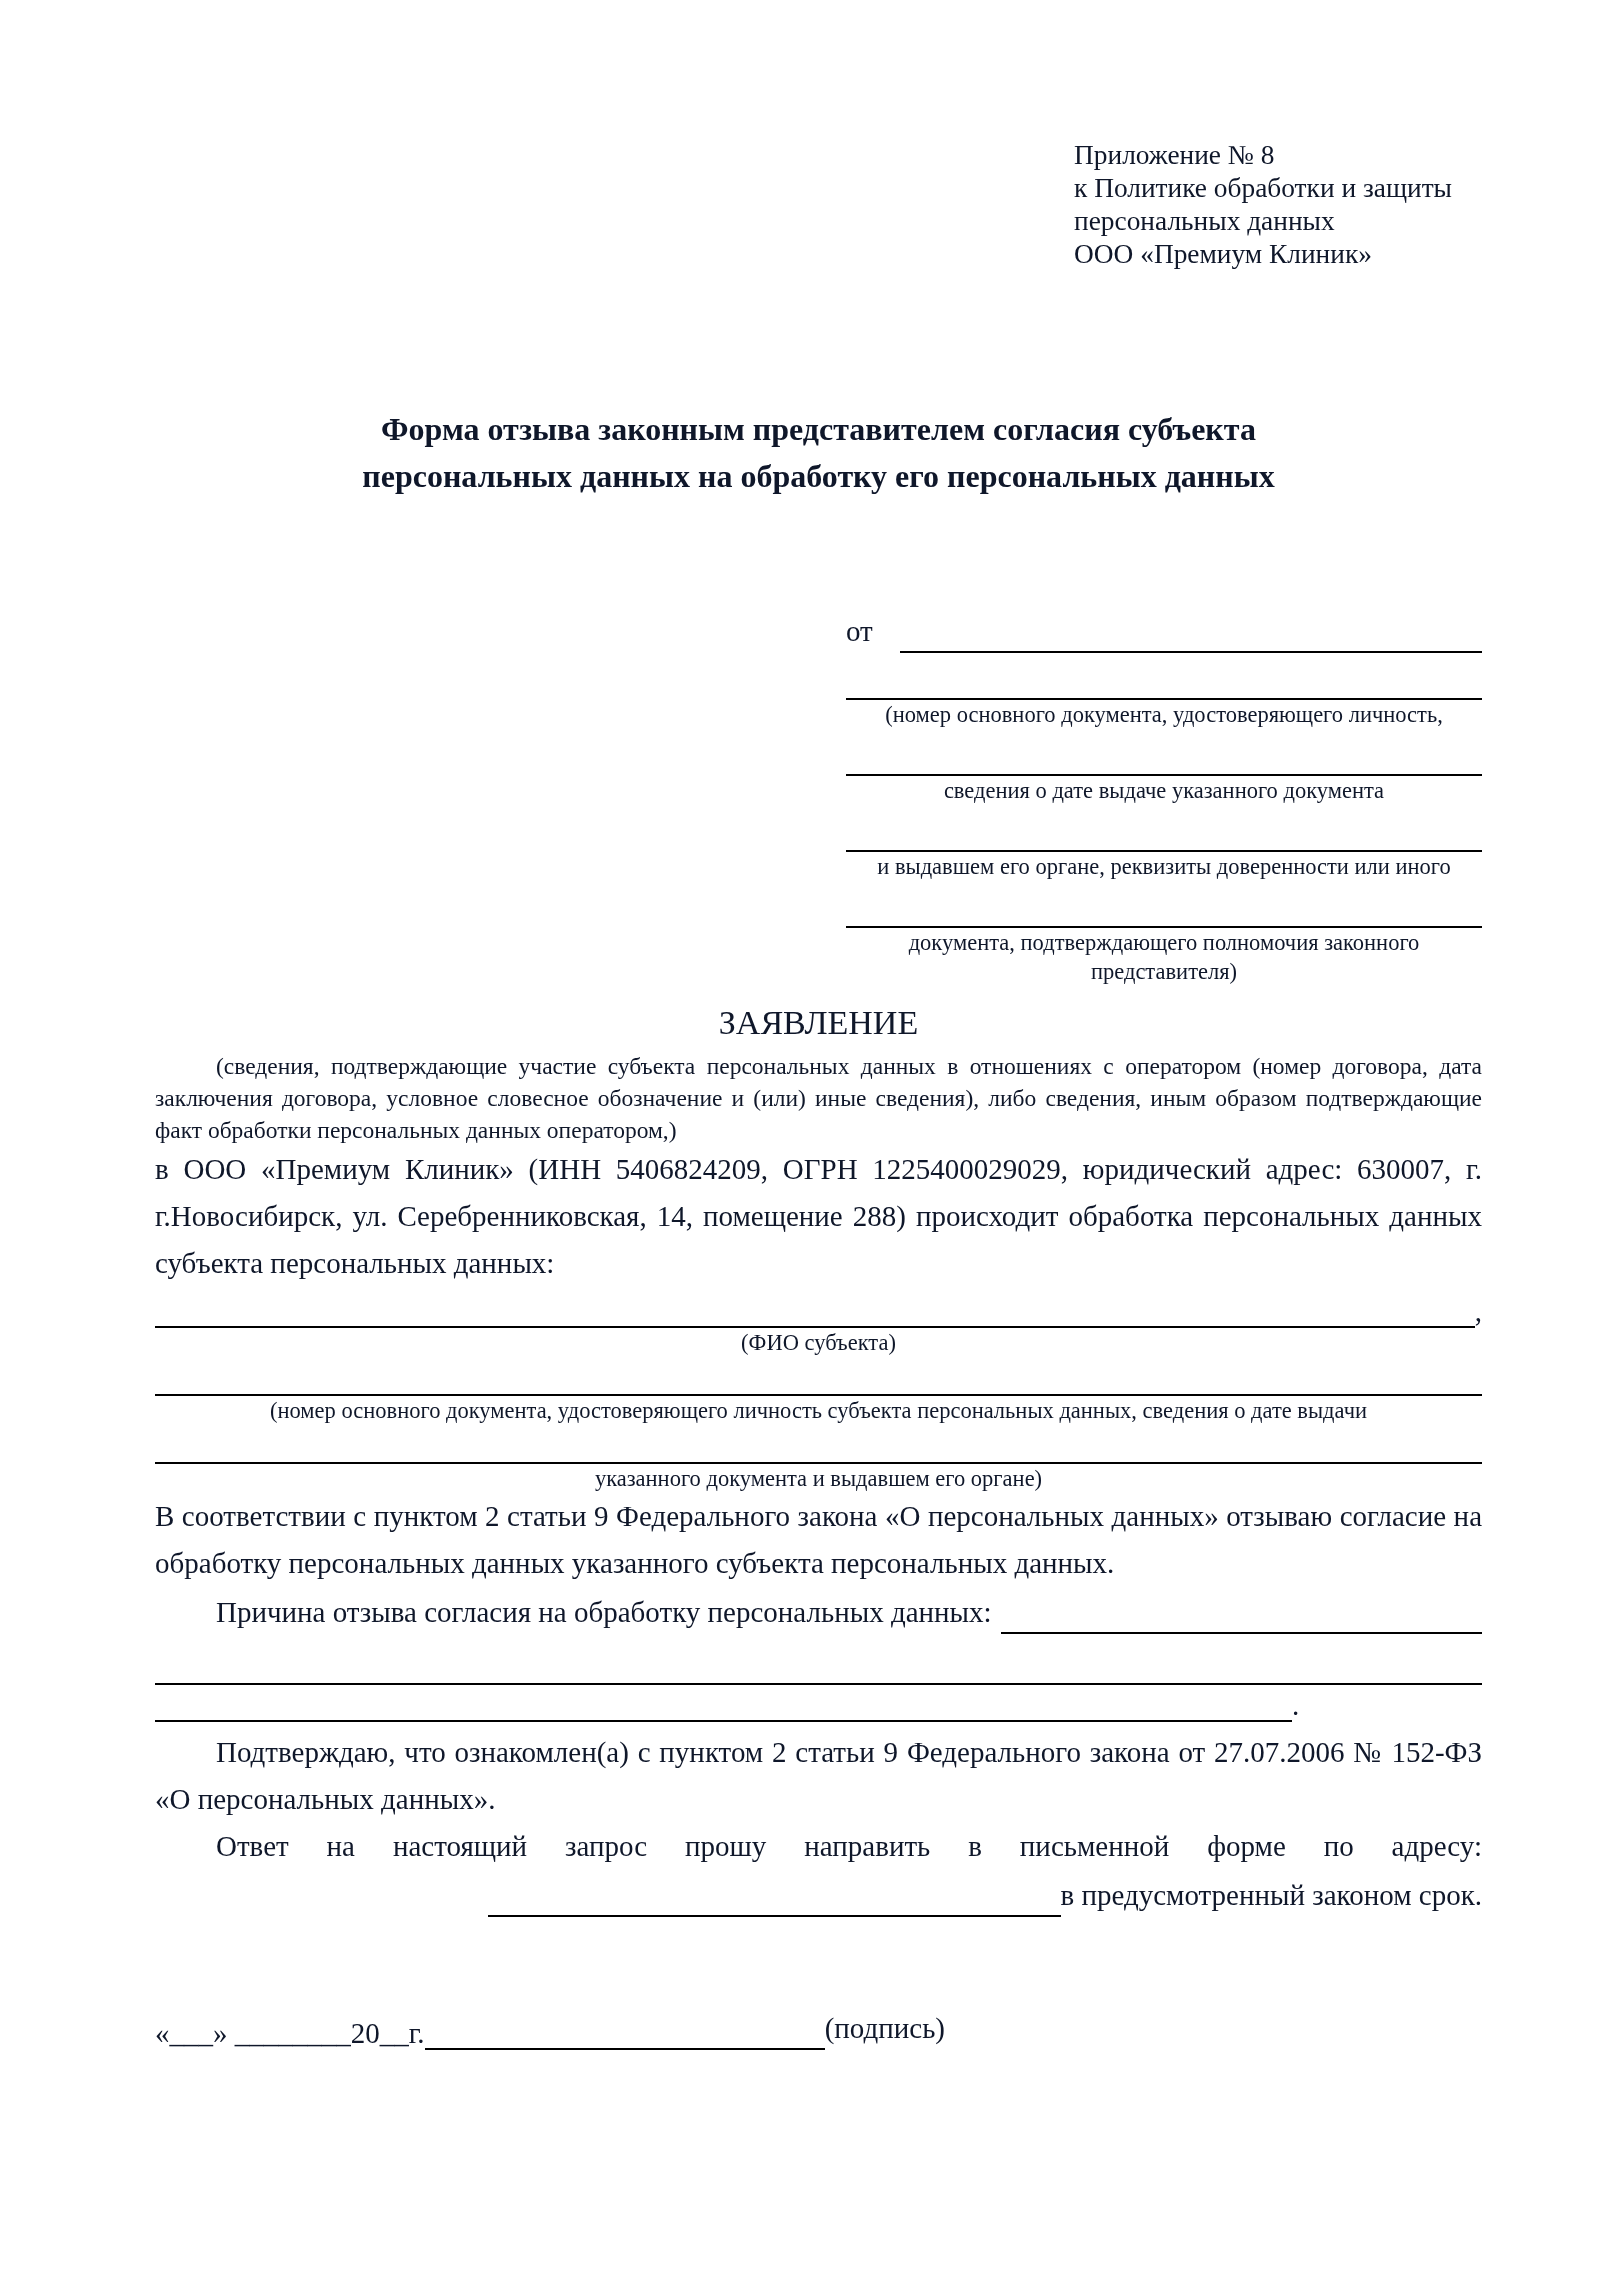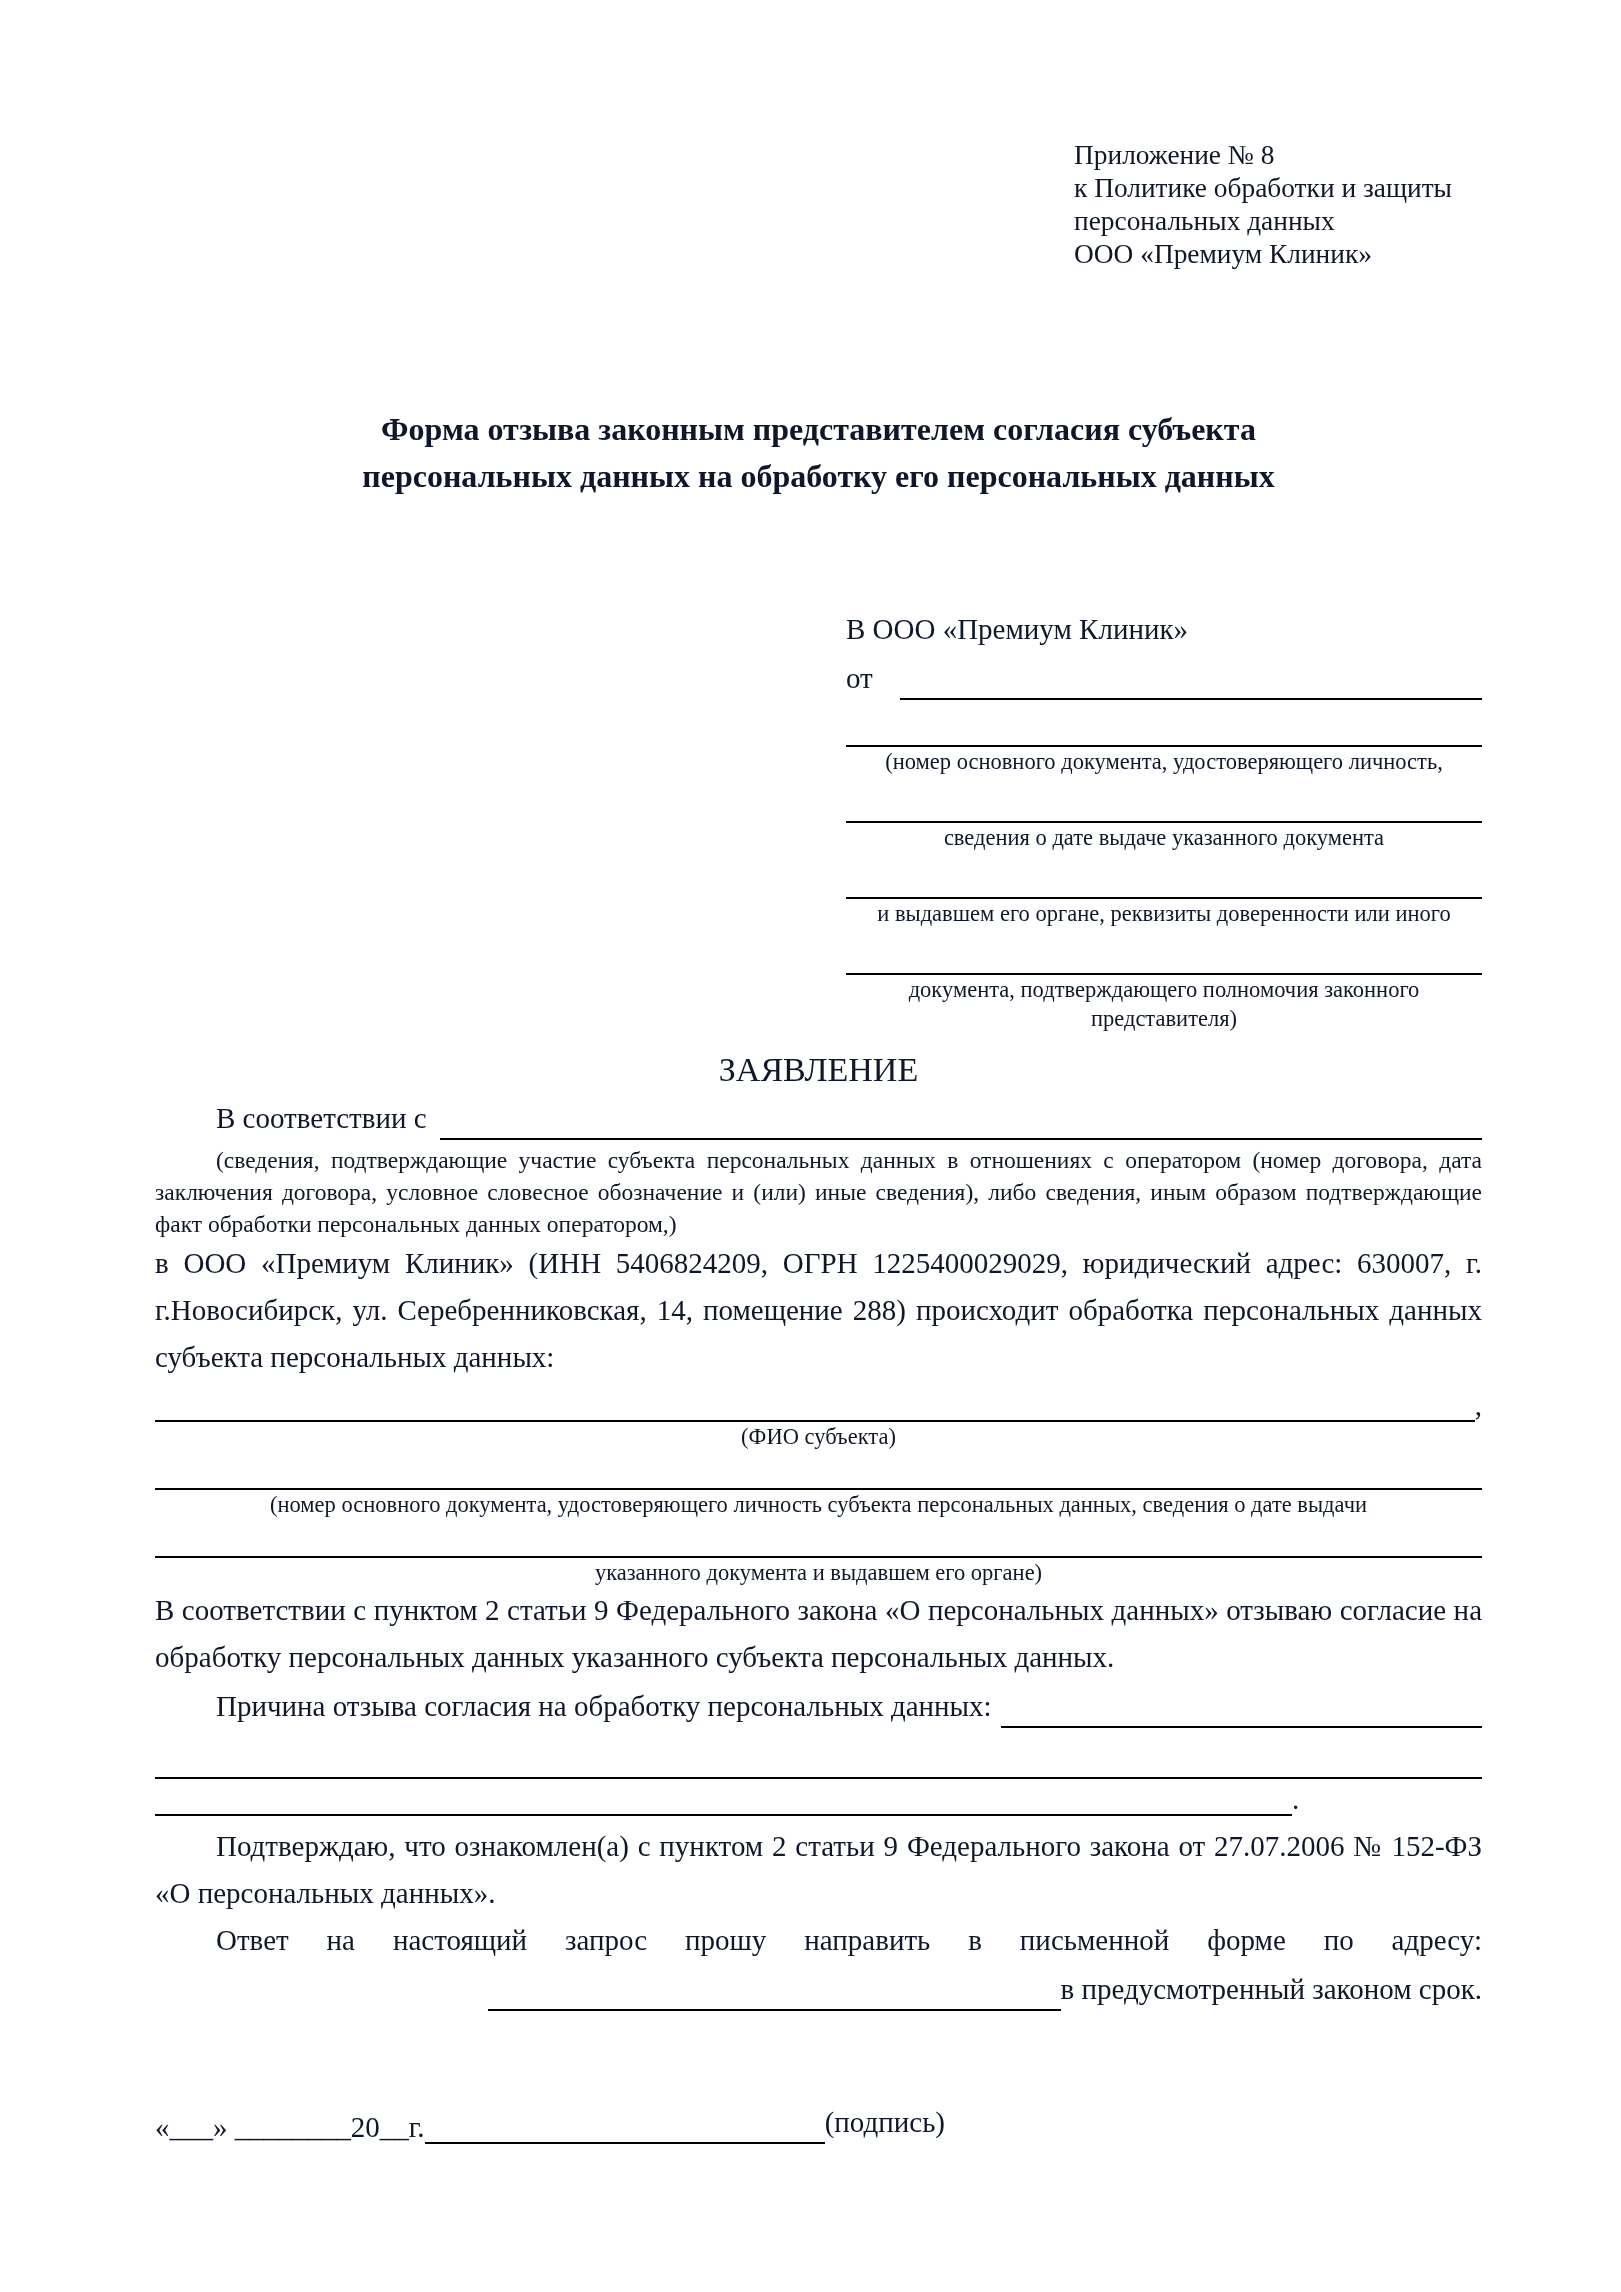--- a/index.html
+++ b/index.html
@@ -61,41 +61,36 @@
     <div>персональных данных</div>
     <div>ООО «Премиум Клиник»</div>
   </div>
 
   <div class="doc-title">
     <div>Форма отзыва законным представителем согласия субъекта</div>
     <div>персональных данных на обработку его персональных данных</div>
   </div>
 
   <div class="addr">
-    <div class="addr-to">В ООО «Премиум Клиник»</div>
     <div class="from-row">
       <span class="lbl">от</span>
       <span class="grow-line"></span>
     </div>
     <div class="blank"></div>
     <div class="cap">(номер основного документа, удостоверяющего личность,</div>
     <div class="blank"></div>
     <div class="cap">сведения о дате выдаче указанного документа</div>
     <div class="blank"></div>
     <div class="cap">и выдавшем его органе, реквизиты доверенности или иного</div>
     <div class="blank"></div>
     <div class="cap">документа, подтверждающего полномочия законного представителя)</div>
   </div>
 
   <div class="statement-h">ЗАЯВЛЕНИЕ</div>
 
-  <div class="basis-row">
-    <span class="lbl">В соответствии с</span>
-    <span class="grow-line"></span>
-  </div>
 
   <div class="small-note">(сведения, подтверждающие участие субъекта персональных данных в отношениях с оператором (номер договора, дата заключения договора, условное словесное обозначение и (или) иные сведения), либо сведения, иным образом подтверждающие факт обработки персональных данных оператором,)</div>
 
   <div class="par">в ООО «Премиум Клиник» (ИНН 5406824209, ОГРН 1225400029029, юридический адрес: 630007, г. г.Новосибирск, ул. Серебренниковская, 14, помещение 288) происходит обработка персональных данных субъекта персональных данных:</div>
 
   <div class="line-row">
     <span class="grow-line"></span>
     <span class="tail">,</span>
   </div>
   <div class="cap">(ФИО субъекта)</div>

